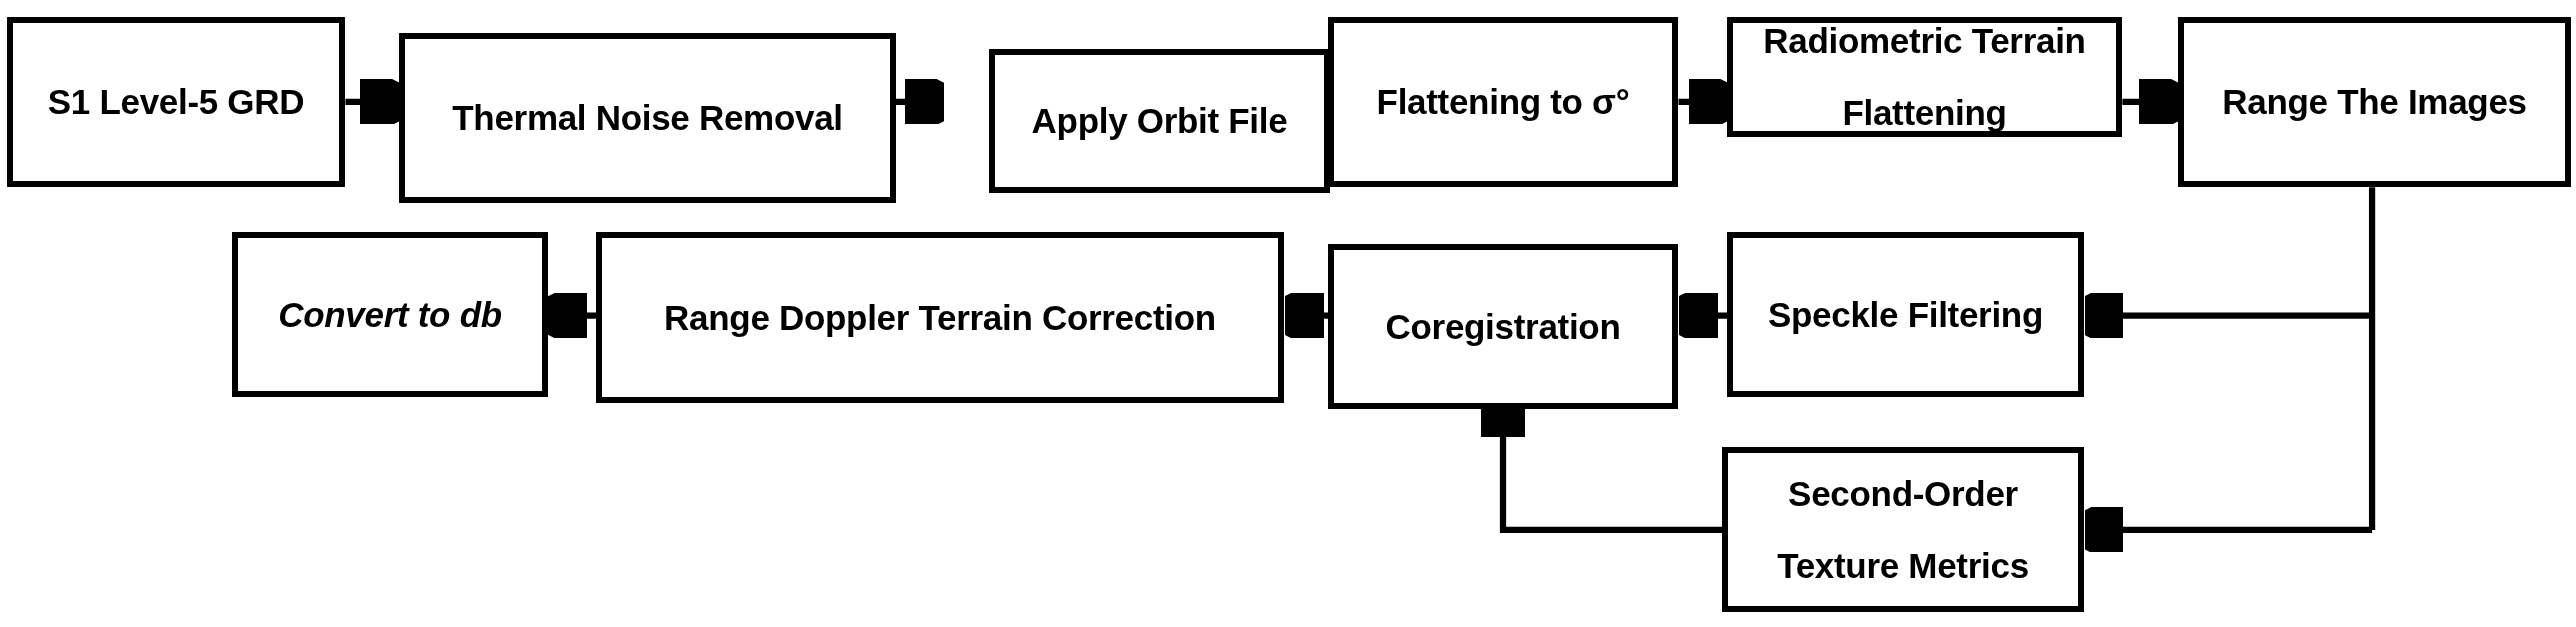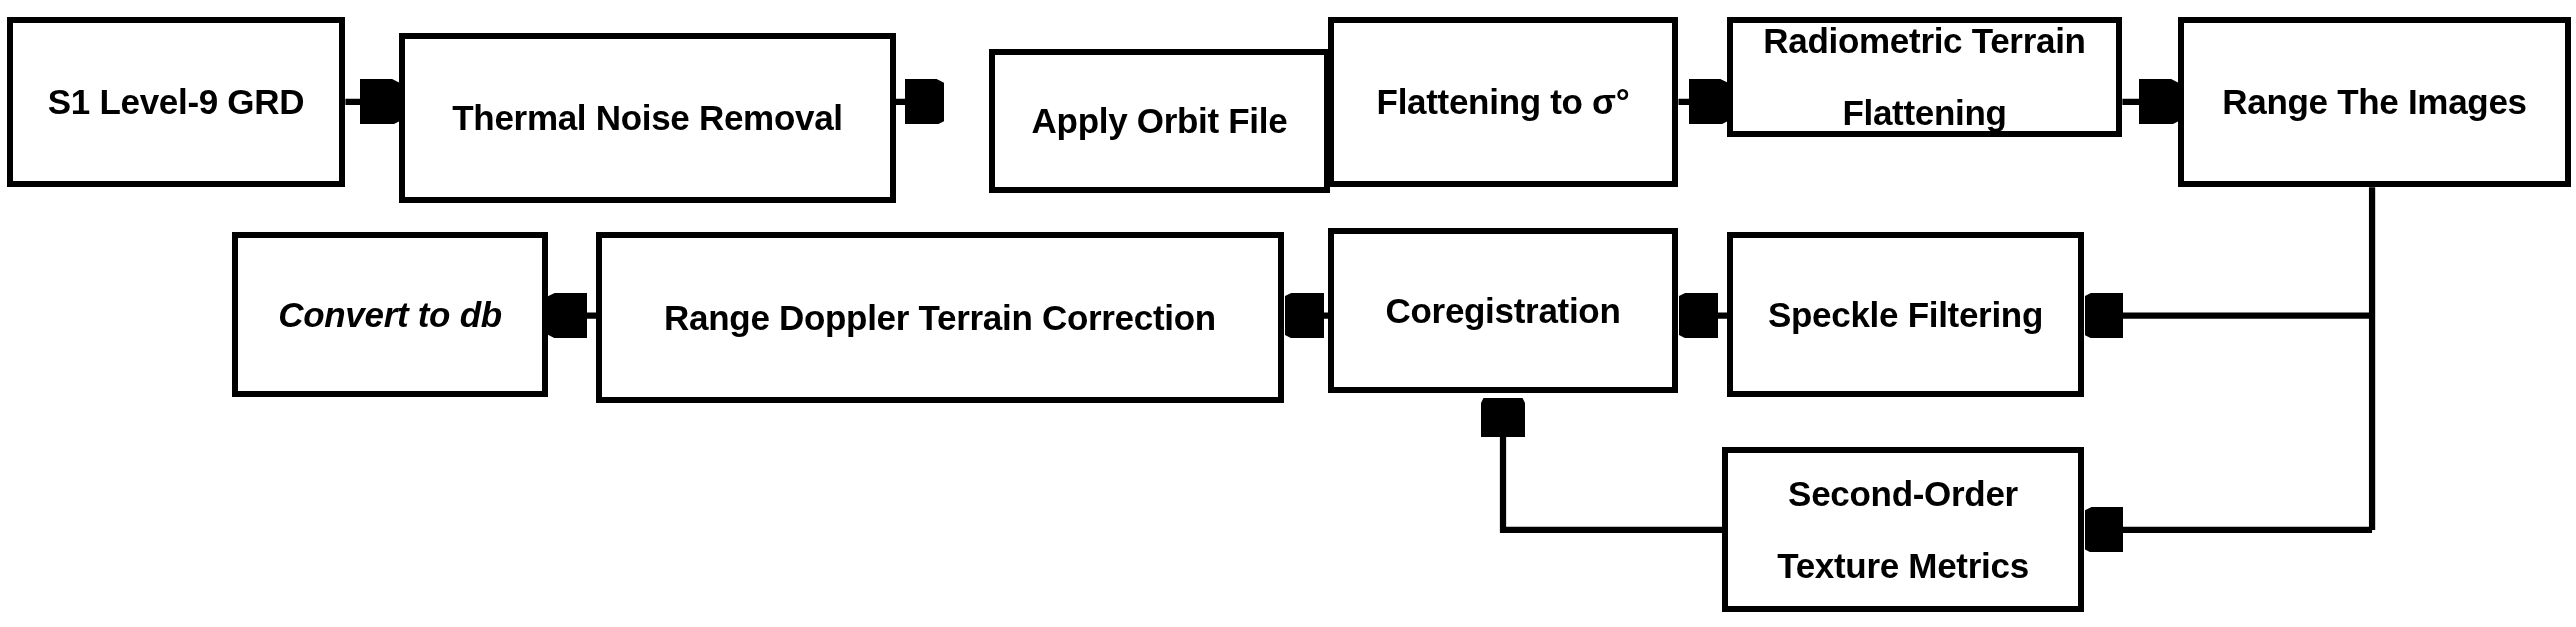--- a/index.html
+++ b/index.html
@@ -48,21 +48,21 @@
   
   .n1  { left: 7px;   top: 17.3px;  width: 338px; height: 170px; }
   .n2  { left: 399px;  top: 17.3px;  width: 497px; height: 170px; margin-top: 16px; }
   .n3  { left: 989px; top: 17.3px;  width: 341px; height: 144px; margin-top: 32px; }
   .n4  { left: 1328px; top: 17.3px;  width: 350px; height: 170px; }
   .n5  { left: 1727px; top: 17.3px;  width: 395px; height: 120px; }
   .n6  { left: 2178px; top: 17.3px;  width: 393px; height: 170px; }
   
   .n7  { left: 232px;  top: 232px; width: 316px; height: 165px; font-style: italic; }
   .n8  { left: 596px;  top: 232px; width: 688px; height: 171px; }
-  .n9  { left: 1328px; top: 228px; width: 350px; height: 165px; }
+  .n9  { left: 1328px; top: 244px; width: 350px; height: 165px; }
   .n10 { left: 1727px; top: 232px; width: 357px; height: 165px; }
   
   .n11 { left: 1722px; top: 447px; width: 362px; height: 165px; }
 </style>
 </head>
 <body>
 
 <div class="canvas">
 
   <svg class="edges" viewBox="0 0 3714 904" xmlns="http://www.w3.org/2000/svg">
@@ -85,21 +85,21 @@
     <path d="M 3420 764 H 3014" marker-end="url(#arrow)"></path>
 
     <path d="M 2490 455 H 2429" marker-end="url(#arrow)"></path>
     <path d="M 1915 455 H 1861" marker-end="url(#arrow)"></path>
     <path d="M 860 455 H 799" marker-end="url(#arrow)"></path>
 
     <path d="M 2483 764 H 2167 V 582" marker-end="url(#arrow)"></path>
   </svg>
 
   <div class="node n1">
-    <span>S1 Level-9 GRD</span>
+    <span>S1 Level-5 GRD</span>
   </div>
   <div class="node n2">
     <span>Thermal Noise Removal</span>
   </div>
   <div class="node n3">
     <span>Apply Orbit File</span>
   </div>
   <div class="node n4">
     <span>Flattening to σ°</span>
   </div>

